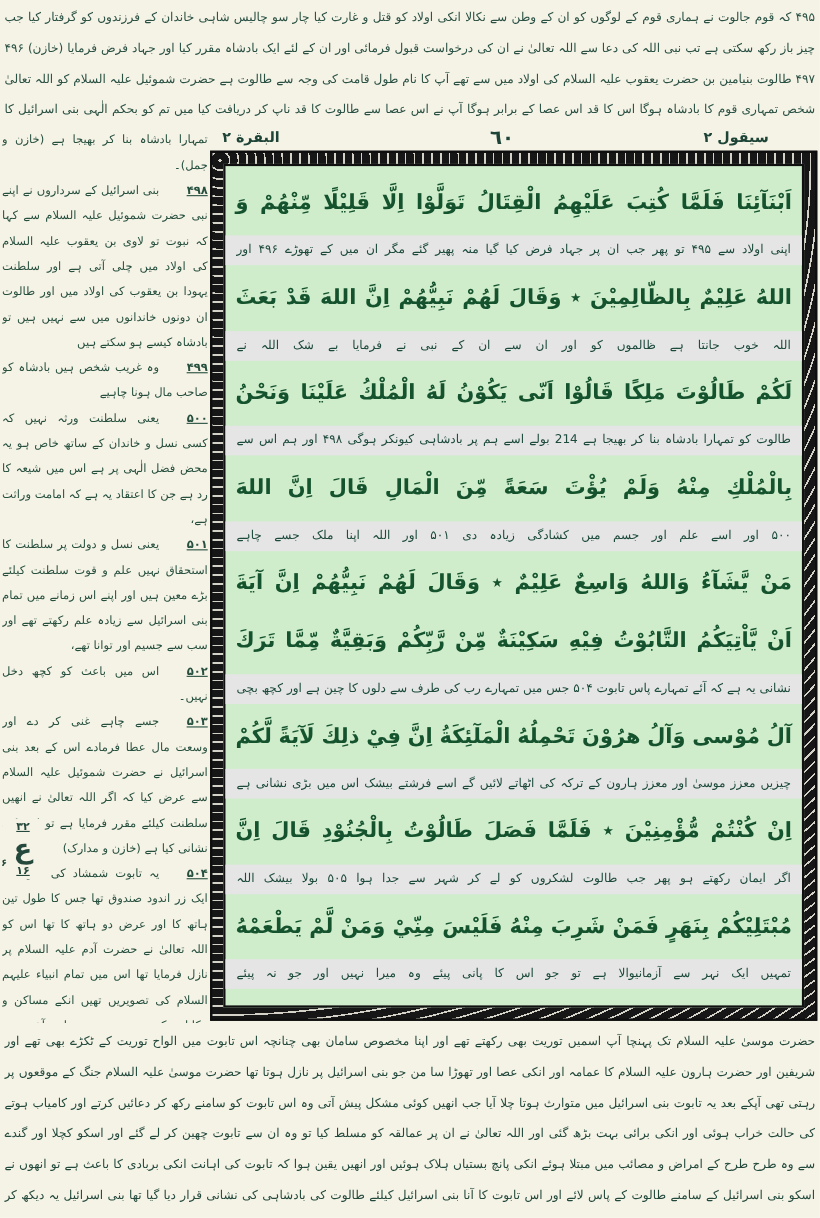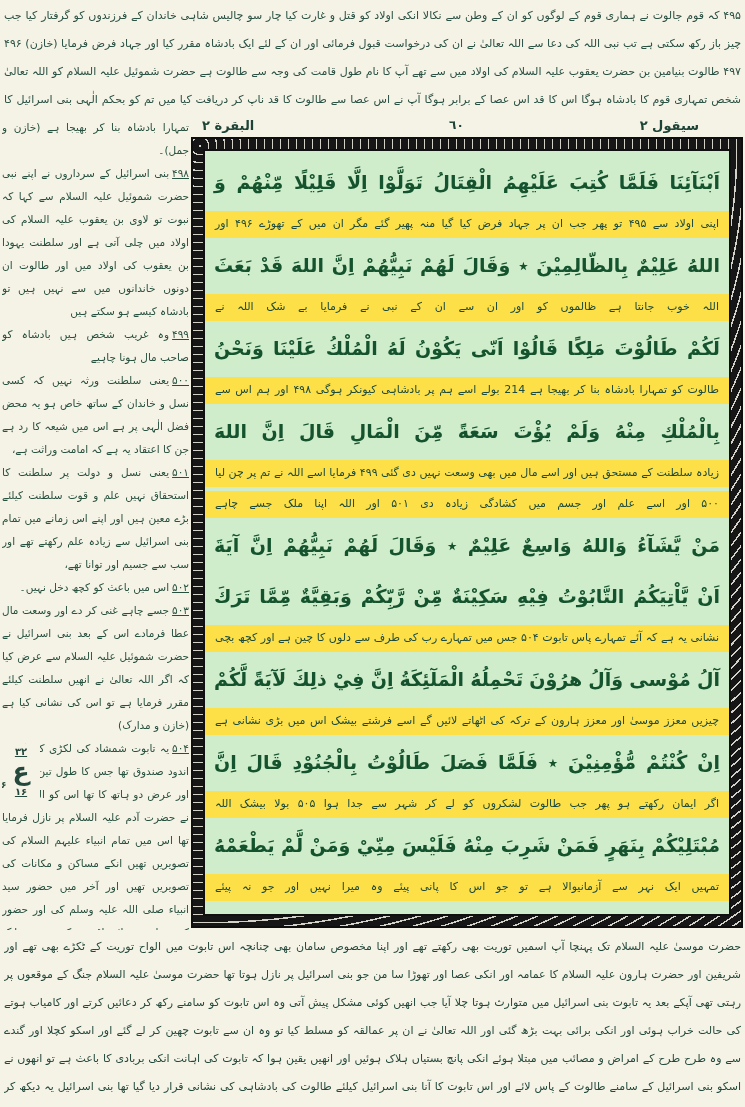--- a/index.html
+++ b/index.html
@@ -18,21 +18,21 @@
     font-size:11px;color:#2a5144;
     text-align:justify;text-align-last:justify;
   }
   
   .header-row{
     position:absolute;top:114px;right:4px;width:549px;height:22px;
     display:flex;align-items:center;
     font-size:13px;font-weight:bold;color:#1d4437;
   }
   .hdr-juz{padding-right:42px;}
-  .hdr-page{flex:1;text-align:center;font-size:12px;margin-left:19px;}
+  .hdr-page{flex:1;text-align:center;font-size:18px;margin-left:19px;}
   .hdr-surah{padding-left:10px;}
   
   .quran-frame{
     position:absolute;top:137px;right:2px;width:552px;height:791px;
     box-sizing:border-box;
     border:2px solid #0e0e0e;
     background-color:#161616;
     background-image:repeating-radial-gradient(circle at 7px 7px,rgba(245,242,230,.85) 0 1.5px,transparent 1.5px 8px);
     padding:10px;
   }
@@ -45,34 +45,34 @@
   }
   .v-row{
     height:46px;line-height:45px;overflow:hidden;
     padding:0 9px;
     font-size:19px;font-weight:bold;color:#14532d;
     text-align:justify;text-align-last:justify;
     word-spacing:-1px;
   }
   .t-row{
     height:27px;line-height:26px;overflow:hidden;
-    background:#fde047;
+    background:#e5e5e5;
     padding:0 10px;
     font-size:11px;color:#1c4a3c;
     text-align:justify;text-align-last:justify;
   }
   
   .sidebar{
     position:absolute;top:116px;left:2px;width:187px;height:814px;
     overflow:hidden;
     font-size:10.5px;line-height:23px;color:#27503f;
     text-align:justify;
   }
   .note{margin:0;}
-  .note-num{font-weight:normal;text-decoration:underline;padding-left:3px;}
+  .note-num{font-weight:bold;text-decoration:underline;padding-left:3px;margin-left:22px;}
   .ruku{
     position:absolute;top:628px;left:0;width:38px;
     background:#f5f2e6;text-align:center;padding:1px 0;
     color:#24493c;
   }
   .ruku-top,.ruku-bottom{display:block;font-size:10px;font-weight:bold;line-height:13px;text-decoration:underline;}
   .ruku-ain{display:block;font-size:25px;font-weight:bold;line-height:27px;}
   .ruku-side{position:absolute;left:-1px;top:30px;font-size:9px;font-weight:bold;}
   
   .bottom-block{position:absolute;top:933px;right:4px;left:4px;}
@@ -102,21 +102,20 @@
 
   <div class="quran-frame">
     <div class="frame-content">
       <div class="v-row">اَبْنَآئِنَا فَلَمَّا كُتِبَ عَلَيْهِمُ الْقِتَالُ تَوَلَّوْا اِلَّا قَلِيْلًا مِّنْهُمْ وَ</div>
       <div class="t-row">اپنی اولاد سے ۴۹۵ تو پھر جب ان پر جہاد فرض کیا گیا منہ پھیر گئے مگر ان میں کے تھوڑے ۴۹۶ اور</div>
       <div class="v-row">اللهُ عَلِيْمٌ بِالظّالِمِيْنَ ٭ وَقَالَ لَهُمْ نَبِيُّهُمْ اِنَّ اللهَ قَدْ بَعَثَ</div>
       <div class="t-row">اللہ خوب جانتا ہے ظالموں کو اور ان سے ان کے نبی نے فرمایا بے شک اللہ نے</div>
       <div class="v-row">لَكُمْ طَالُوْتَ مَلِكًا قَالُوْا اَنّى يَكُوْنُ لَهُ الْمُلْكُ عَلَيْنَا وَنَحْنُ اَحَقُّ</div>
       <div class="t-row">طالوت کو تمہارا بادشاہ بنا کر بھیجا ہے 214 بولے اسے ہم پر بادشاہی کیونکر ہوگی ۴۹۸ اور ہم اس سے</div>
       <div class="v-row">بِالْمُلْكِ مِنْهُ وَلَمْ يُؤْتَ سَعَةً مِّنَ الْمَالِ قَالَ اِنَّ اللهَ اصْطَفىهُ</div>
-      <div class="t-row">زیادہ سلطنت کے مستحق ہیں اور اسے مال میں بھی وسعت نہیں دی گئی ۴۹۹ فرمایا اسے اللہ نے تم پر چن لیا</div>
       <div class="t-row">۵۰۰ اور اسے علم اور جسم میں کشادگی زیادہ دی ۵۰۱ اور اللہ اپنا ملک جسے چاہے</div>
       <div class="v-row">مَنْ يَّشَآءُ وَاللهُ وَاسِعٌ عَلِيْمٌ ٭ وَقَالَ لَهُمْ نَبِيُّهُمْ اِنَّ آيَةَ مُلْكِهٖ</div>
       <div class="v-row">اَنْ يَّاْتِيَكُمُ التَّابُوْتُ فِيْهِ سَكِيْنَةٌ مِّنْ رَّبِّكُمْ وَبَقِيَّةٌ مِّمَّا تَرَكَ</div>
       <div class="t-row">نشانی یہ ہے کہ آئے تمہارے پاس تابوت ۵۰۴ جس میں تمہارے رب کی طرف سے دلوں کا چین ہے اور کچھ بچی ہوئی</div>
       <div class="v-row">آلُ مُوْسى وَآلُ هرُوْنَ تَحْمِلُهُ الْمَلٓئِكَةُ اِنَّ فِيْ ذلِكَ لَآيَةً لَّكُمْ</div>
       <div class="t-row">چیزیں معزز موسیٰ اور معزز ہارون کے ترکہ کی اٹھاتے لائیں گے اسے فرشتے بیشک اس میں بڑی نشانی ہے تمہارے لیے</div>
       <div class="v-row">اِنْ كُنْتُمْ مُّؤْمِنِيْنَ ٭ فَلَمَّا فَصَلَ طَالُوْتُ بِالْجُنُوْدِ قَالَ اِنَّ اللهَ</div>
       <div class="t-row">اگر ایمان رکھتے ہو پھر جب طالوت لشکروں کو لے کر شہر سے جدا ہوا ۵۰۵ بولا بیشک اللہ</div>
       <div class="v-row">مُبْتَلِيْكُمْ بِنَهَرٍ فَمَنْ شَرِبَ مِنْهُ فَلَيْسَ مِنِّيْ وَمَنْ لَّمْ يَطْعَمْهُ</div>
       <div class="t-row">تمہیں ایک نہر سے آزمانیوالا ہے تو جو اس کا پانی پیئے وہ میرا نہیں اور جو نہ پیئے</div>

